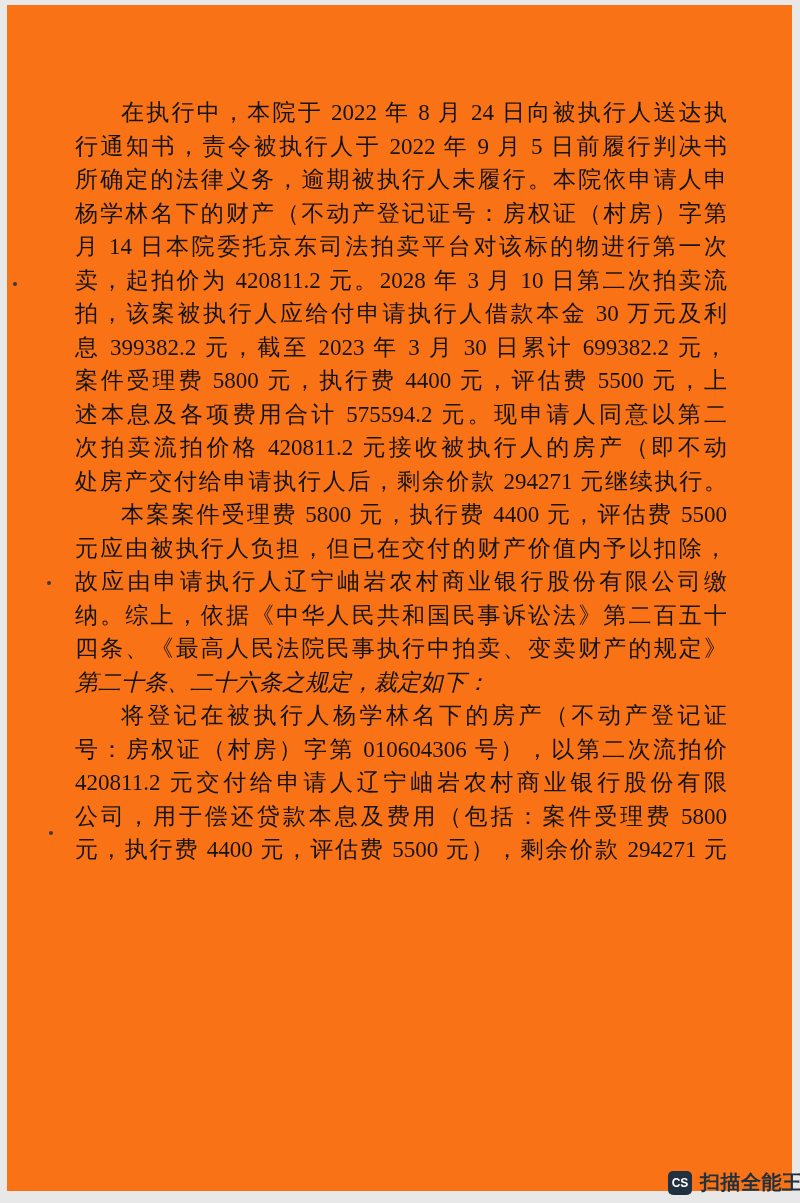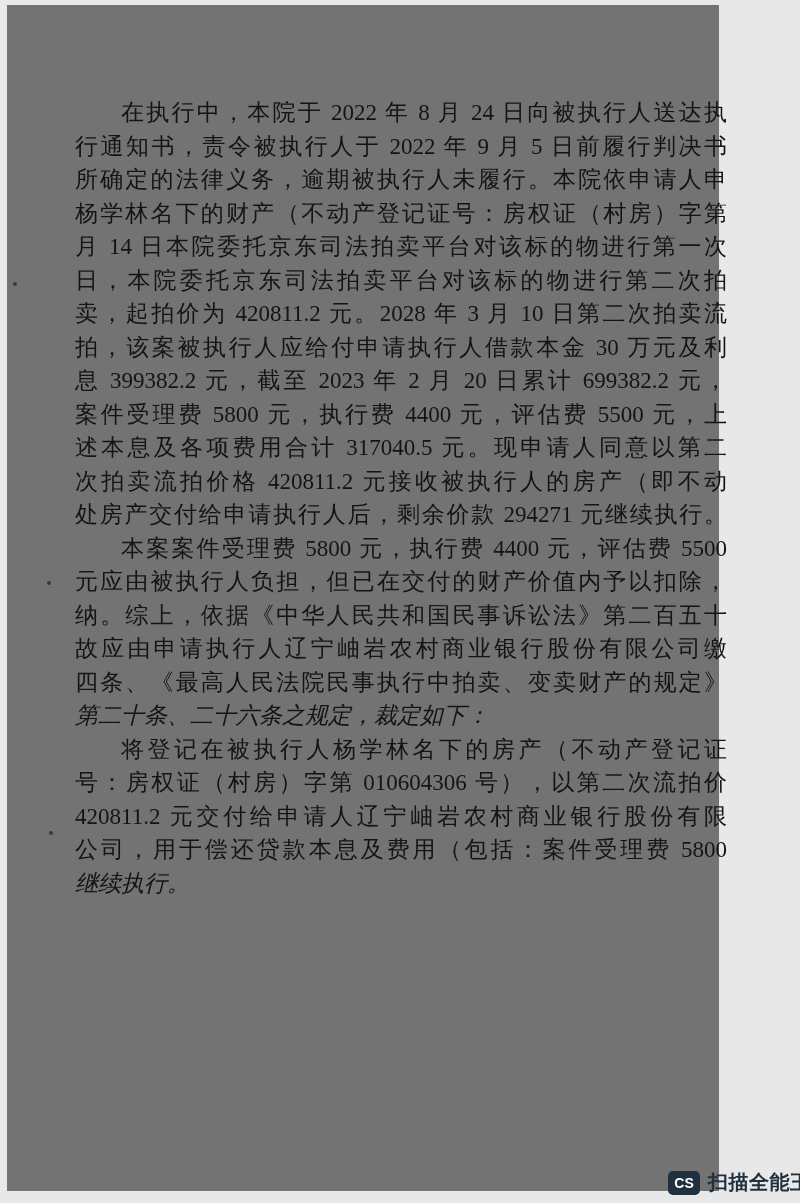--- a/index.html
+++ b/index.html
@@ -15,23 +15,23 @@
     position: relative;
     width: 800px;
     height: 1203px;
     background: #e8e8e8;           
     overflow: hidden;
   }
   .page {
     position: absolute;
     left: 7px;
     top: 5px;
-    width: 712px;
+    width: 785px;
     height: 1186px;
-    background: #737373;           
+    background: #f97316;           
   }
   .doc-body {
     position: absolute;
     left: 68px;
     top: 91px;
     width: 652px;
     color: #141414;
     font-size: 23px;
     line-height: 33.5px;
     font-weight: 500;
@@ -58,28 +58,28 @@
     top: 1169px;
     display: flex;
     align-items: center;
     gap: 8px;
     z-index: 5;
   }
   .wm-badge {
     display: flex;
     align-items: center;
     justify-content: center;
-    width: 32px;
+    width: 24px;
     height: 24px;
     border-radius: 5px;
     background: #20303f;
     color: #ffffff;
     font-family: "Liberation Sans", sans-serif;
     font-weight: bold;
-    font-size: 14px;
+    font-size: 12px;
   }
   .wm-label {
     color: #20303f;
     font-family: "Liberation Sans", sans-serif;
     font-weight: bold;
     font-size: 20px;
     letter-spacing: 0.5px;
     white-space: nowrap;
   }
 </style>
@@ -88,43 +88,42 @@
 
 <div class="scan-root">
   <div class="page">
     <div class="doc-body">
         <div class="para">
           <div class="line indent">在执行中，本院于 2022 年 8 月 24 日向被执行人送达执</div>
           <div class="line">行通知书，责令被执行人于 2022 年 9 月 5 日前履行判决书</div>
           <div class="line">所确定的法律义务，逾期被执行人未履行。本院依申请人申</div>
           <div class="line">杨学林名下的财产（不动产登记证号：房权证（村房）字第</div>
           <div class="line">月 14 日本院委托京东司法拍卖平台对该标的物进行第一次</div>
-          <div class="line">日，本院委托京东司法拍卖平台对该标的物进行第二次拍</div>
           <div class="line">卖，起拍价为 420811.2 元。2028 年 3 月 10 日第二次拍卖流</div>
           <div class="line">拍，该案被执行人应给付申请执行人借款本金 30 万元及利</div>
-          <div class="line">息 399382.2 元，截至 2023 年 2 月 20 日累计 699382.2 元，</div>
+          <div class="line">息 399382.2 元，截至 2023 年 3 月 30 日累计 699382.2 元，</div>
           <div class="line">案件受理费 5800 元，执行费 4400 元，评估费 5500 元，上</div>
-          <div class="line">述本息及各项费用合计 317040.5 元。现申请人同意以第二</div>
+          <div class="line">述本息及各项费用合计 575594.2 元。现申请人同意以第二</div>
           <div class="line">次拍卖流拍价格 420811.2 元接收被执行人的房产（即不动</div>
           <div class="line">处房产交付给申请执行人后，剩余价款 294271 元继续执行。</div>
         </div>
         <div class="para">
           <div class="line indent">本案案件受理费 5800 元，执行费 4400 元，评估费 5500</div>
           <div class="line">元应由被执行人负担，但已在交付的财产价值内予以扣除，</div>
+          <div class="line">故应由申请执行人辽宁岫岩农村商业银行股份有限公司缴</div>
           <div class="line">纳。综上，依据《中华人民共和国民事诉讼法》第二百五十</div>
-          <div class="line">故应由申请执行人辽宁岫岩农村商业银行股份有限公司缴</div>
           <div class="line">四条、《最高人民法院民事执行中拍卖、变卖财产的规定》</div>
           <div class="line last-left">第二十条、二十六条之规定，裁定如下：</div>
         </div>
         <div class="para">
           <div class="line indent">将登记在被执行人杨学林名下的房产（不动产登记证</div>
           <div class="line">号：房权证（村房）字第 010604306 号），以第二次流拍价</div>
           <div class="line">420811.2 元交付给申请人辽宁岫岩农村商业银行股份有限</div>
           <div class="line">公司，用于偿还贷款本息及费用（包括：案件受理费 5800</div>
-          <div class="line last-left">继续执行。</div>
+          <div class="line">元，执行费 4400 元，评估费 5500 元），剩余价款 294271 元</div>
         </div>
       </div>
   </div>
 
   <div id="artifacts">
       <div class="dot" style="left: 13px; top: 282px;"></div>
       <div class="dot" style="left: 47px; top: 581px;"></div>
       <div class="dot" style="left: 49px; top: 831px;"></div>
     </div>
 

